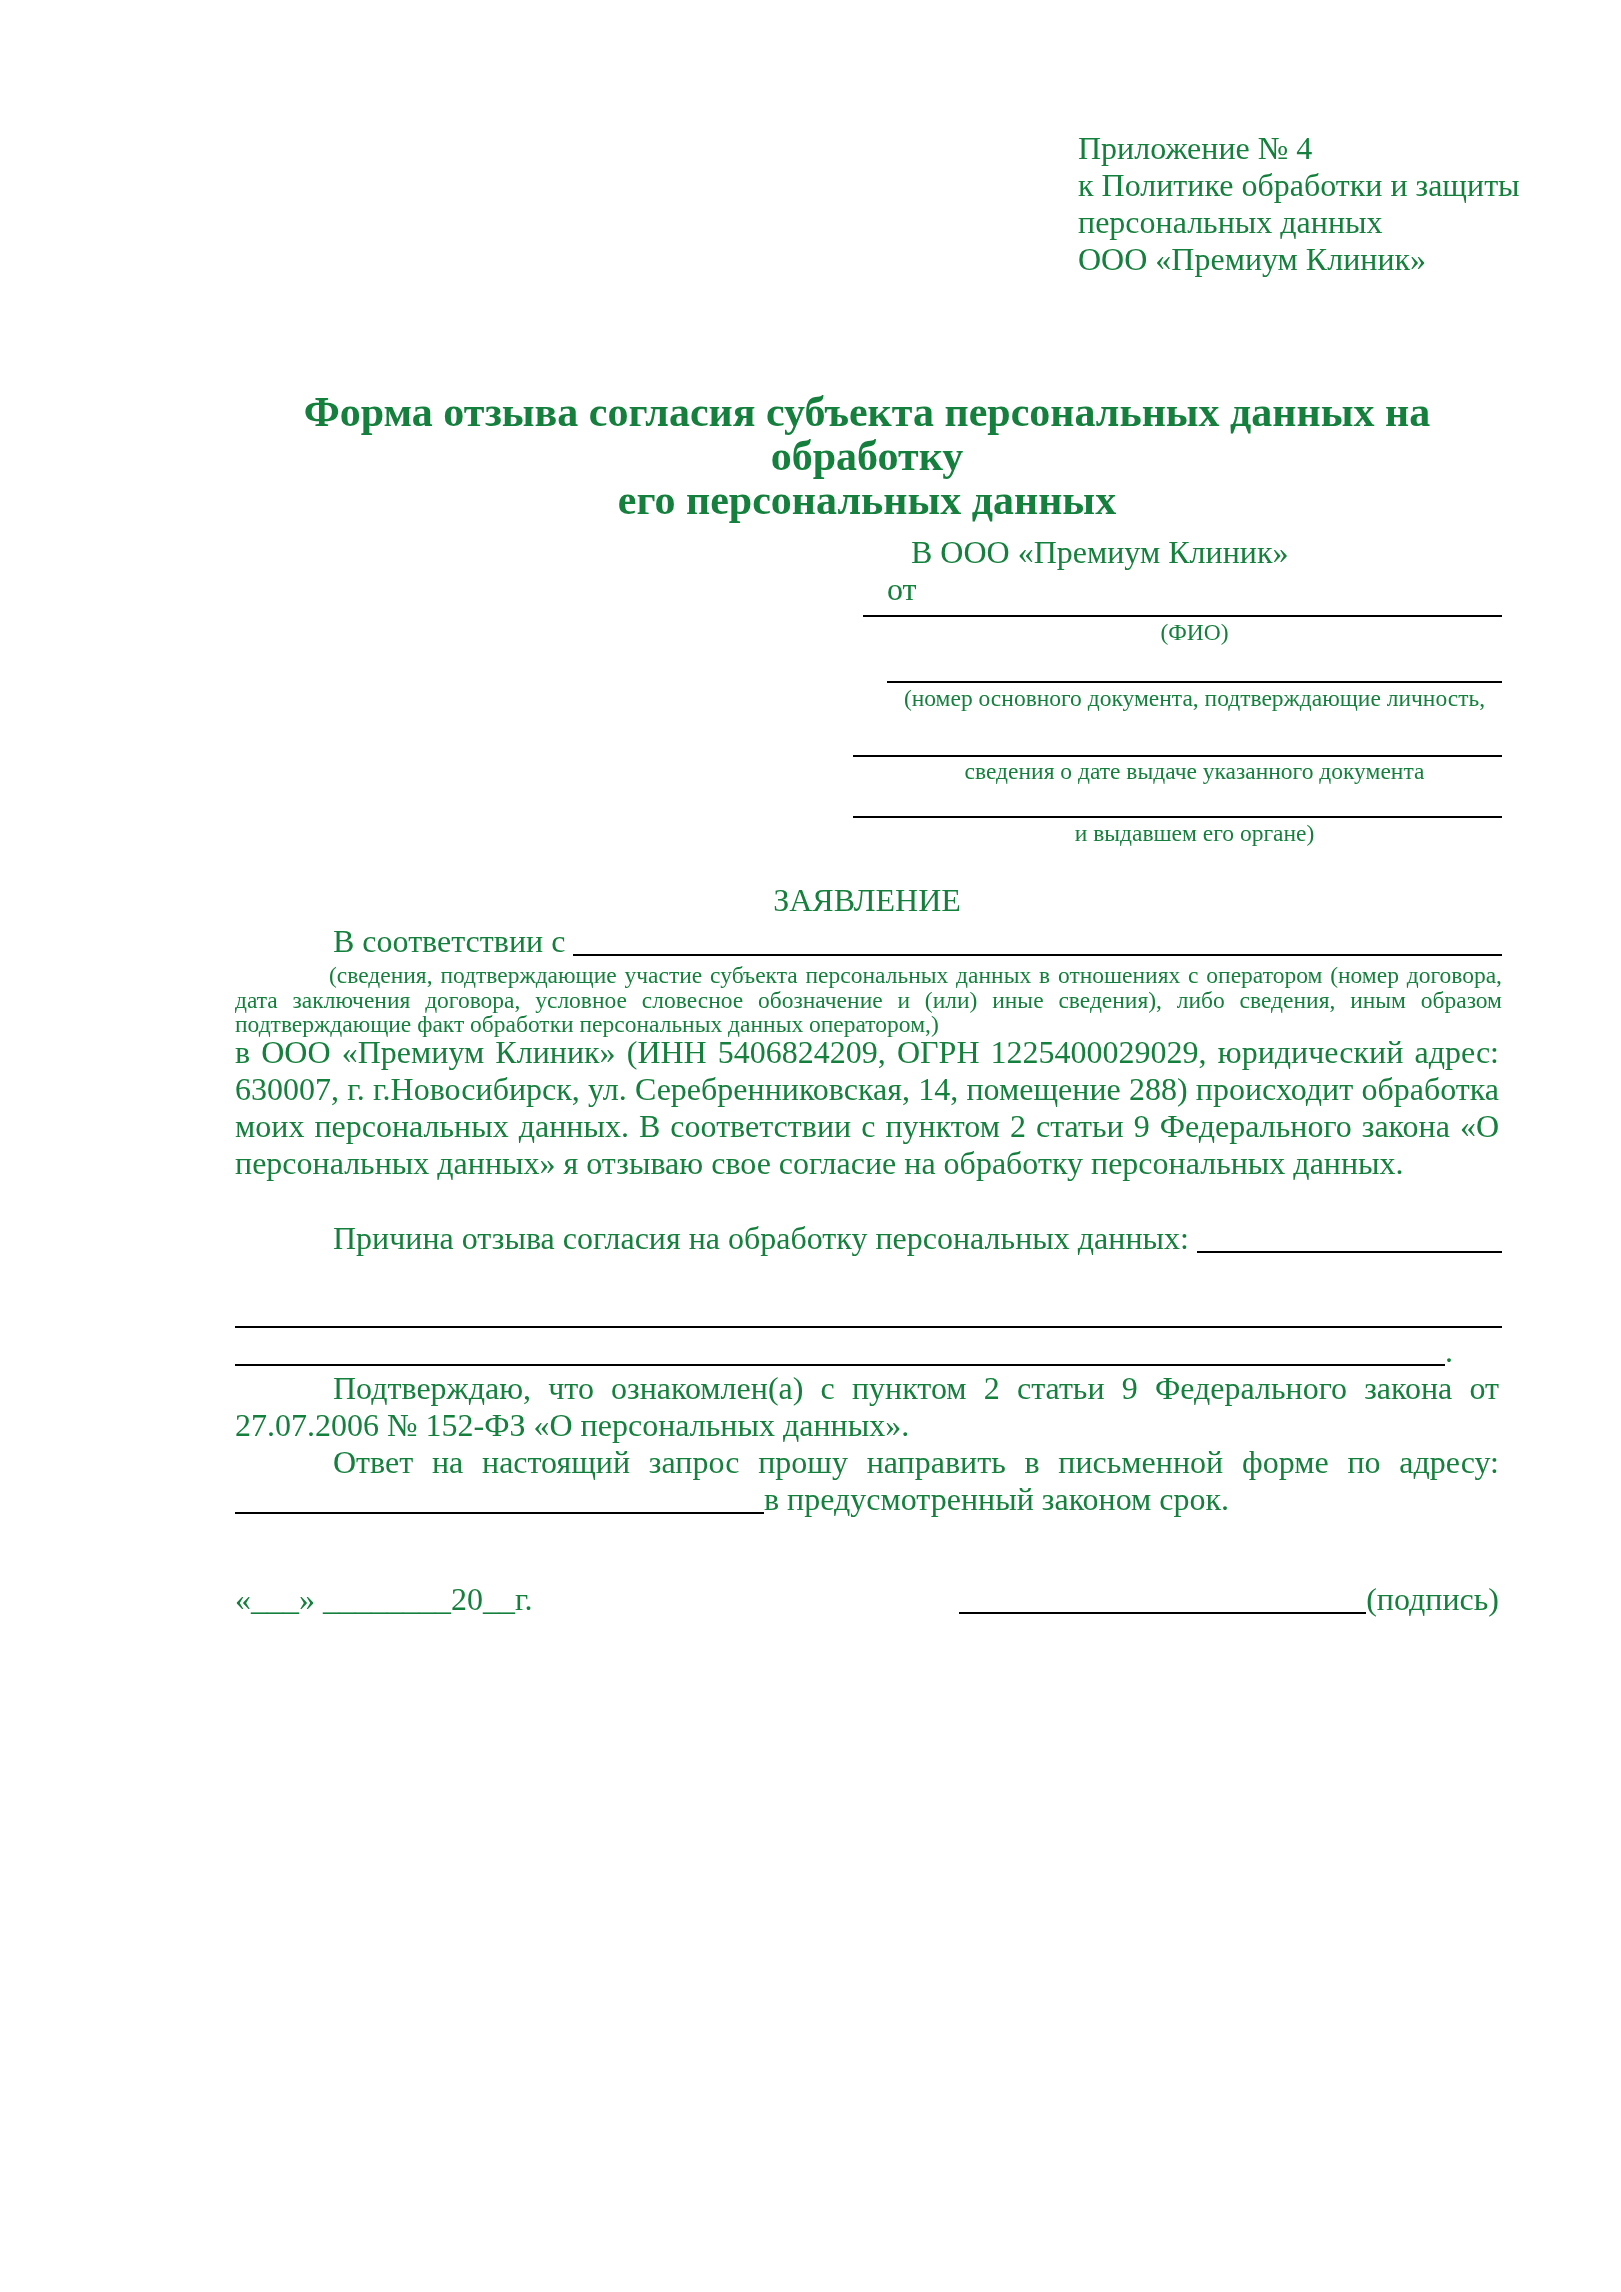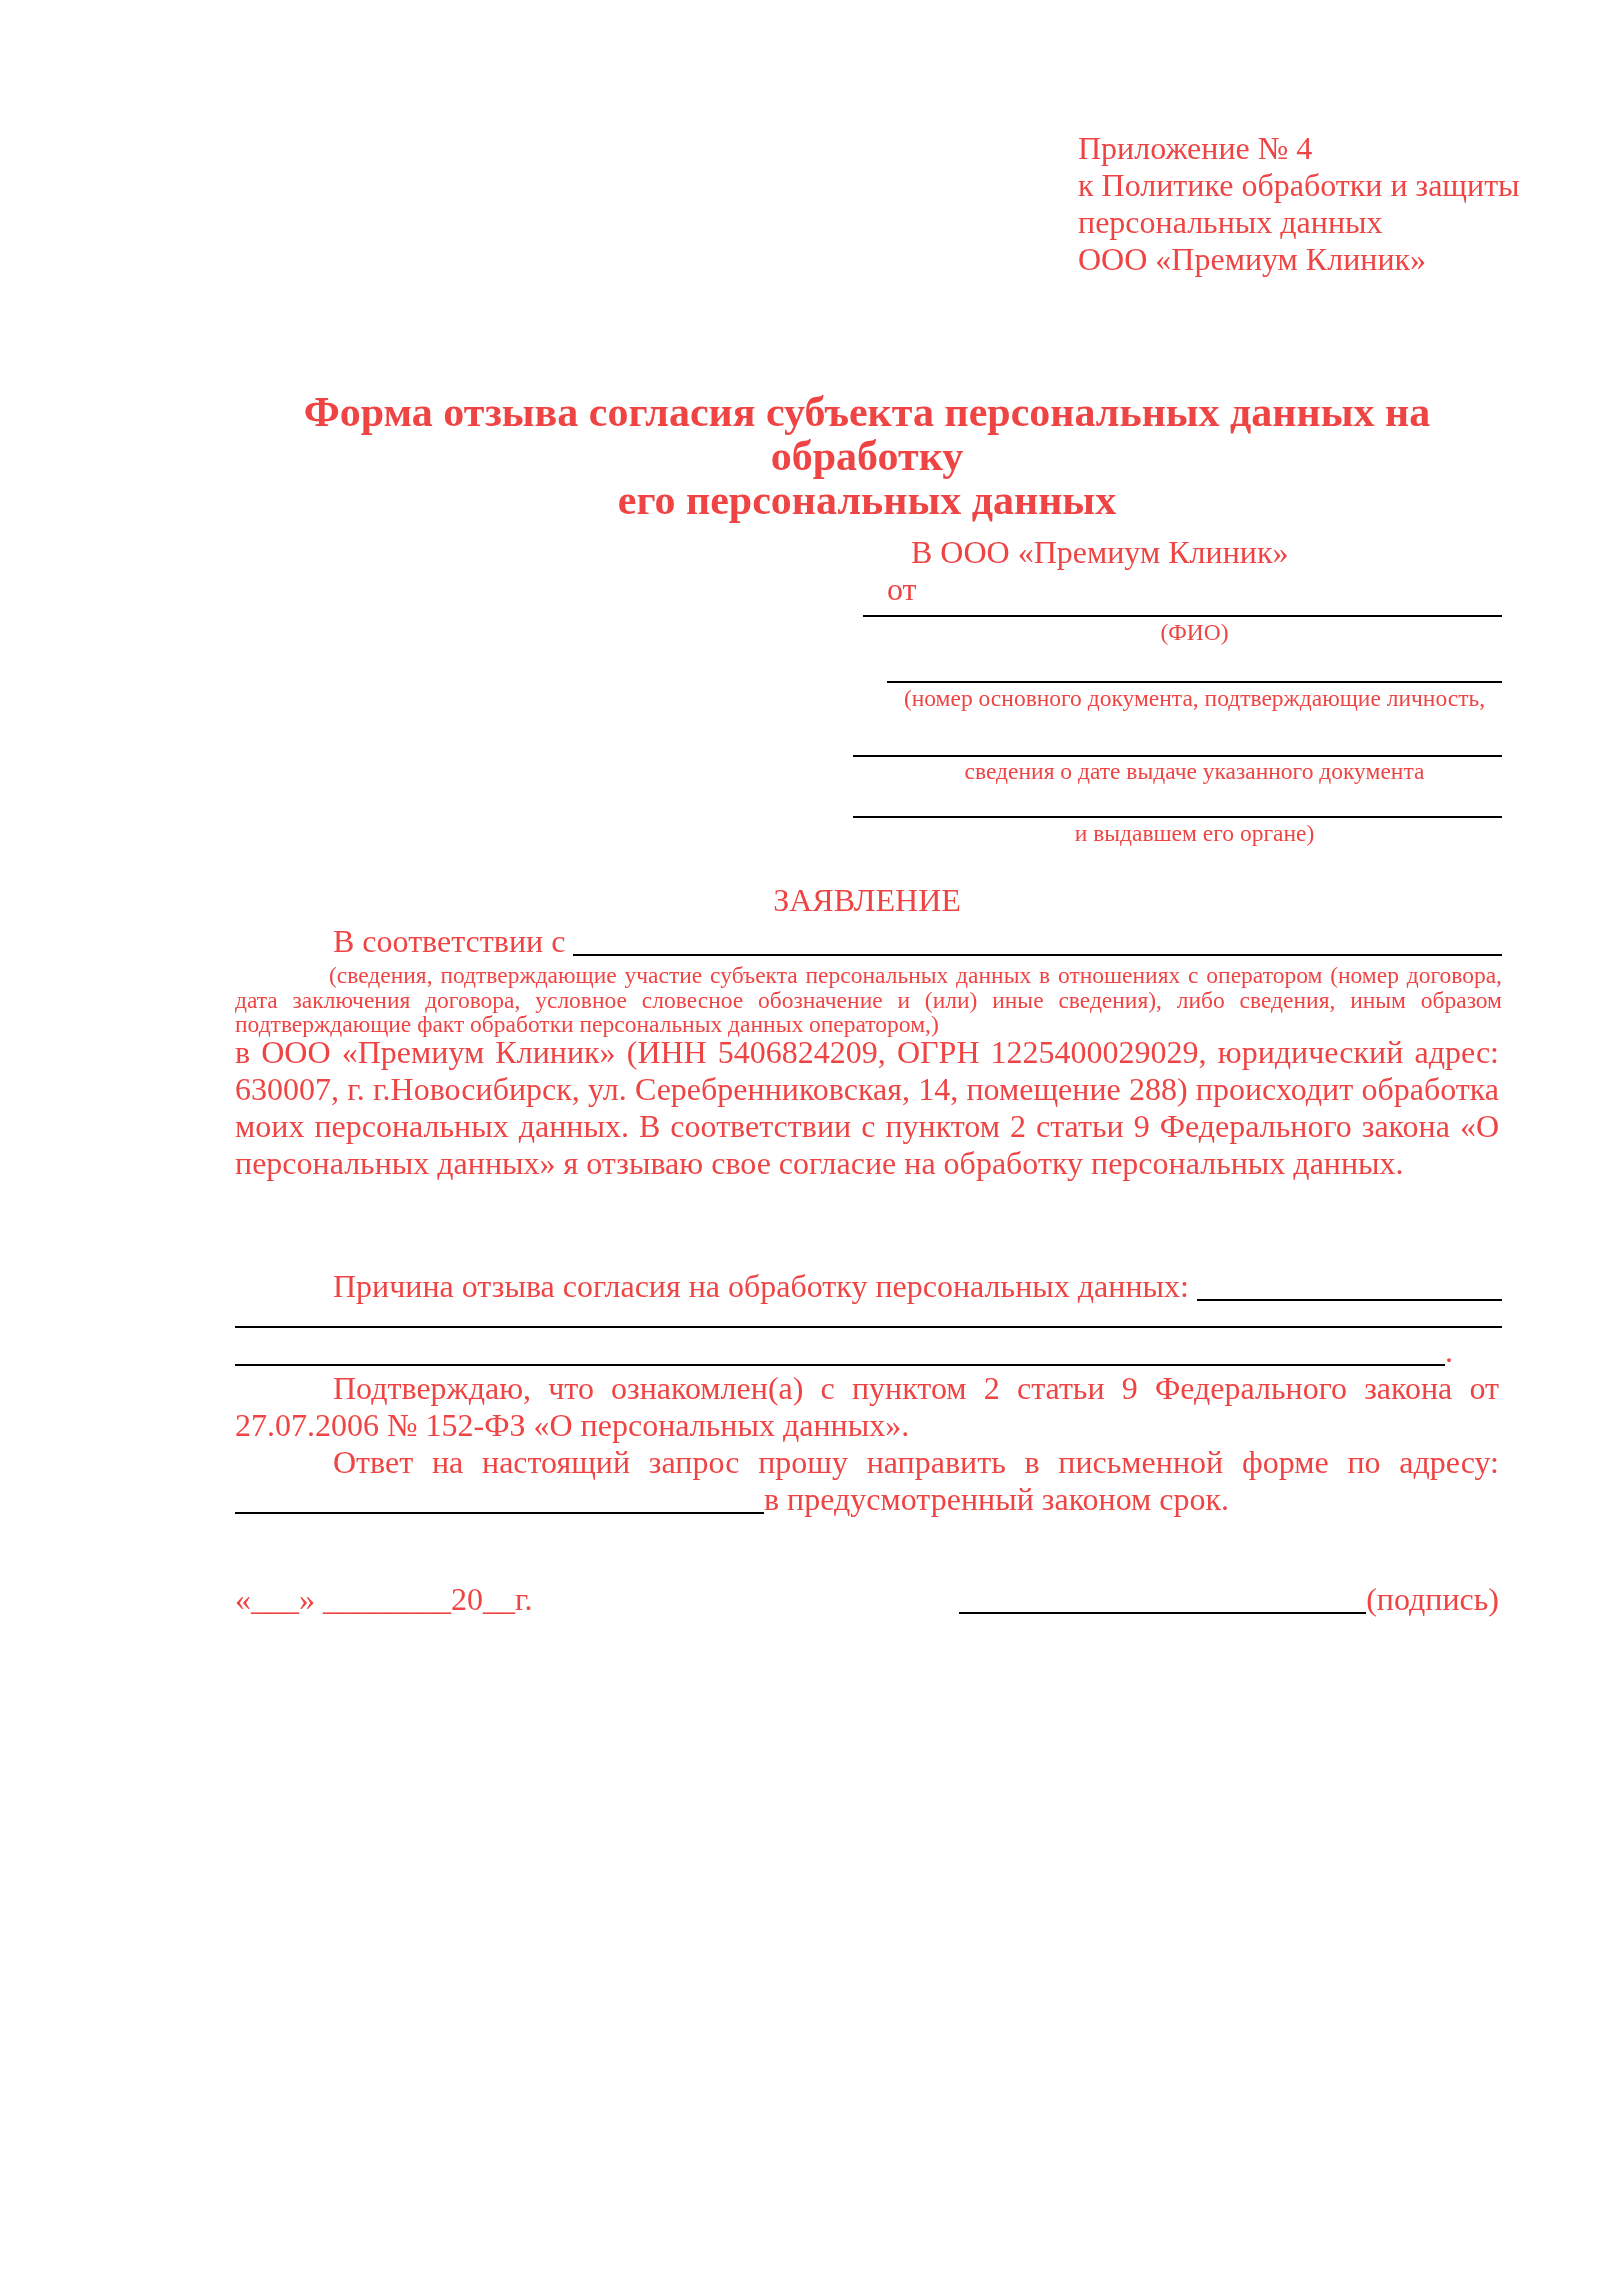--- a/index.html
+++ b/index.html
@@ -1,38 +1,38 @@
 <!DOCTYPE html>
 <html><head>
 <meta charset="utf-8">
 <style>
   html,body{margin:0;padding:0;background:#ffffff;}
   .page{
     position:relative;
     width:1621px;height:2293px;
-    background:#ffffff;color:#ef4444;
+    background:#ffffff;color:#15803d;
     font-family:"Liberation Serif","DejaVu Serif",serif;
     font-size:32px;line-height:37px;
     overflow:hidden;
   }
   .abs{position:absolute;}
   .annex{left:1078px;top:130px;width:510px;}
   .title{left:235px;top:390px;width:1264px;text-align:center;font-weight:bold;font-size:42px;line-height:44px;}
   .addr{left:887px;top:534px;width:615px;height:333px;}
   .addr .t1{position:absolute;left:0;top:0;margin-left:24px;}
   .addr .t2{position:absolute;left:0;top:37px;text-align:center;}
   .fline{position:absolute;left:0;right:0;height:0;border-top:2px solid #000;}
   .cap{position:absolute;left:0;right:0;text-align:center;font-size:23.5px;line-height:25.5px;}
   .heading{left:235px;top:882px;width:1264px;text-align:center;}
   .introrow{left:235px;top:923px;width:1267px;height:37px;display:flex;align-items:stretch;}
   .introrow .pre{padding-left:98px;white-space:nowrap;}
   .fill{flex:1 1 auto;align-self:flex-end;height:0;border-top:2.9px solid #000;margin-bottom:3.9px;margin-left:7.8px;}
   .note{left:235px;top:963px;width:1267px;font-size:23.5px;line-height:24.5px;text-align:justify;text-indent:94px;}
   .bodypar{left:235px;top:1034px;width:1264px;text-align:justify;}
-  .reasonrow{left:235px;top:1220px;width:1267px;height:37px;display:flex;align-items:stretch;margin-top:48px;}
+  .reasonrow{left:235px;top:1220px;width:1267px;height:37px;display:flex;align-items:stretch;}
   .reasonrow .pre{padding-left:98px;white-space:nowrap;}
   .blank1{left:235px;top:1326px;width:1267px;height:0;border-top:2.9px solid #000;}
   .blank2row{left:235px;top:1333px;width:1267px;height:37px;display:flex;align-items:flex-end;}
   .blank2row .ln{width:1210px;height:0;border-top:2.9px solid #000;margin-bottom:3.9px;}
   .confirm{left:235px;top:1370px;width:1264px;text-align:justify;text-indent:98px;}
   .reply1{left:235px;top:1444px;width:1264px;text-align:justify;text-align-last:justify;text-indent:98px;white-space:nowrap;}
   .reply2{left:235px;top:1481px;width:1264px;height:37px;display:flex;align-items:flex-end;}
   .reply2 .ln{width:529px;height:0;border-top:2.9px solid #000;margin-bottom:3.9px;}
   .footerrow{left:235px;top:1581px;width:1264px;height:37px;display:flex;justify-content:space-between;align-items:flex-end;}
   .siggroup{display:flex;align-items:flex-end;}

